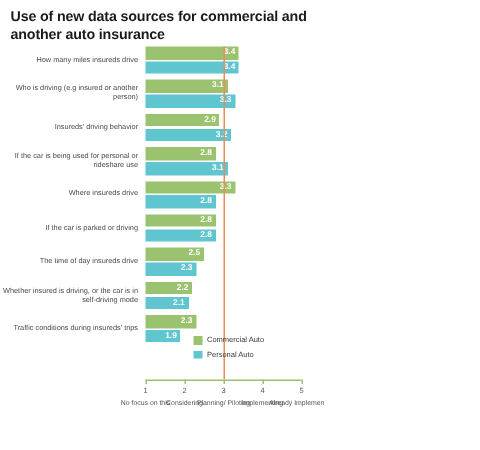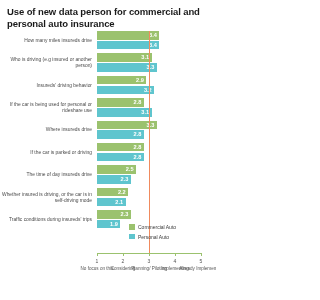--- a/index.html
+++ b/index.html
@@ -144,21 +144,21 @@
     font-size: 5px;
     color: #3a3a3a;
     white-space: nowrap;
   }
 </style>
 </head>
 <body>
 
 <div class="page">
 
-  <div class="chart-title">Use of new data person for commercial and personal auto insurance</div>
+  <div class="chart-title">Use of new data sources for commercial and another auto insurance</div>
 
   <div class="plot">
     <div class="rows">
         <div class="group">
           <div class="cat-label">How many miles insureds drive</div>
           <div class="group-bars">
             <div class="bar commercial" style="width: 62.4px; background: rgb(155, 194, 110);">
               <span class="val">3.4</span>
             </div>
             <div class="bar personal" style="width: 62.4px; background: rgb(95, 197, 206);">

